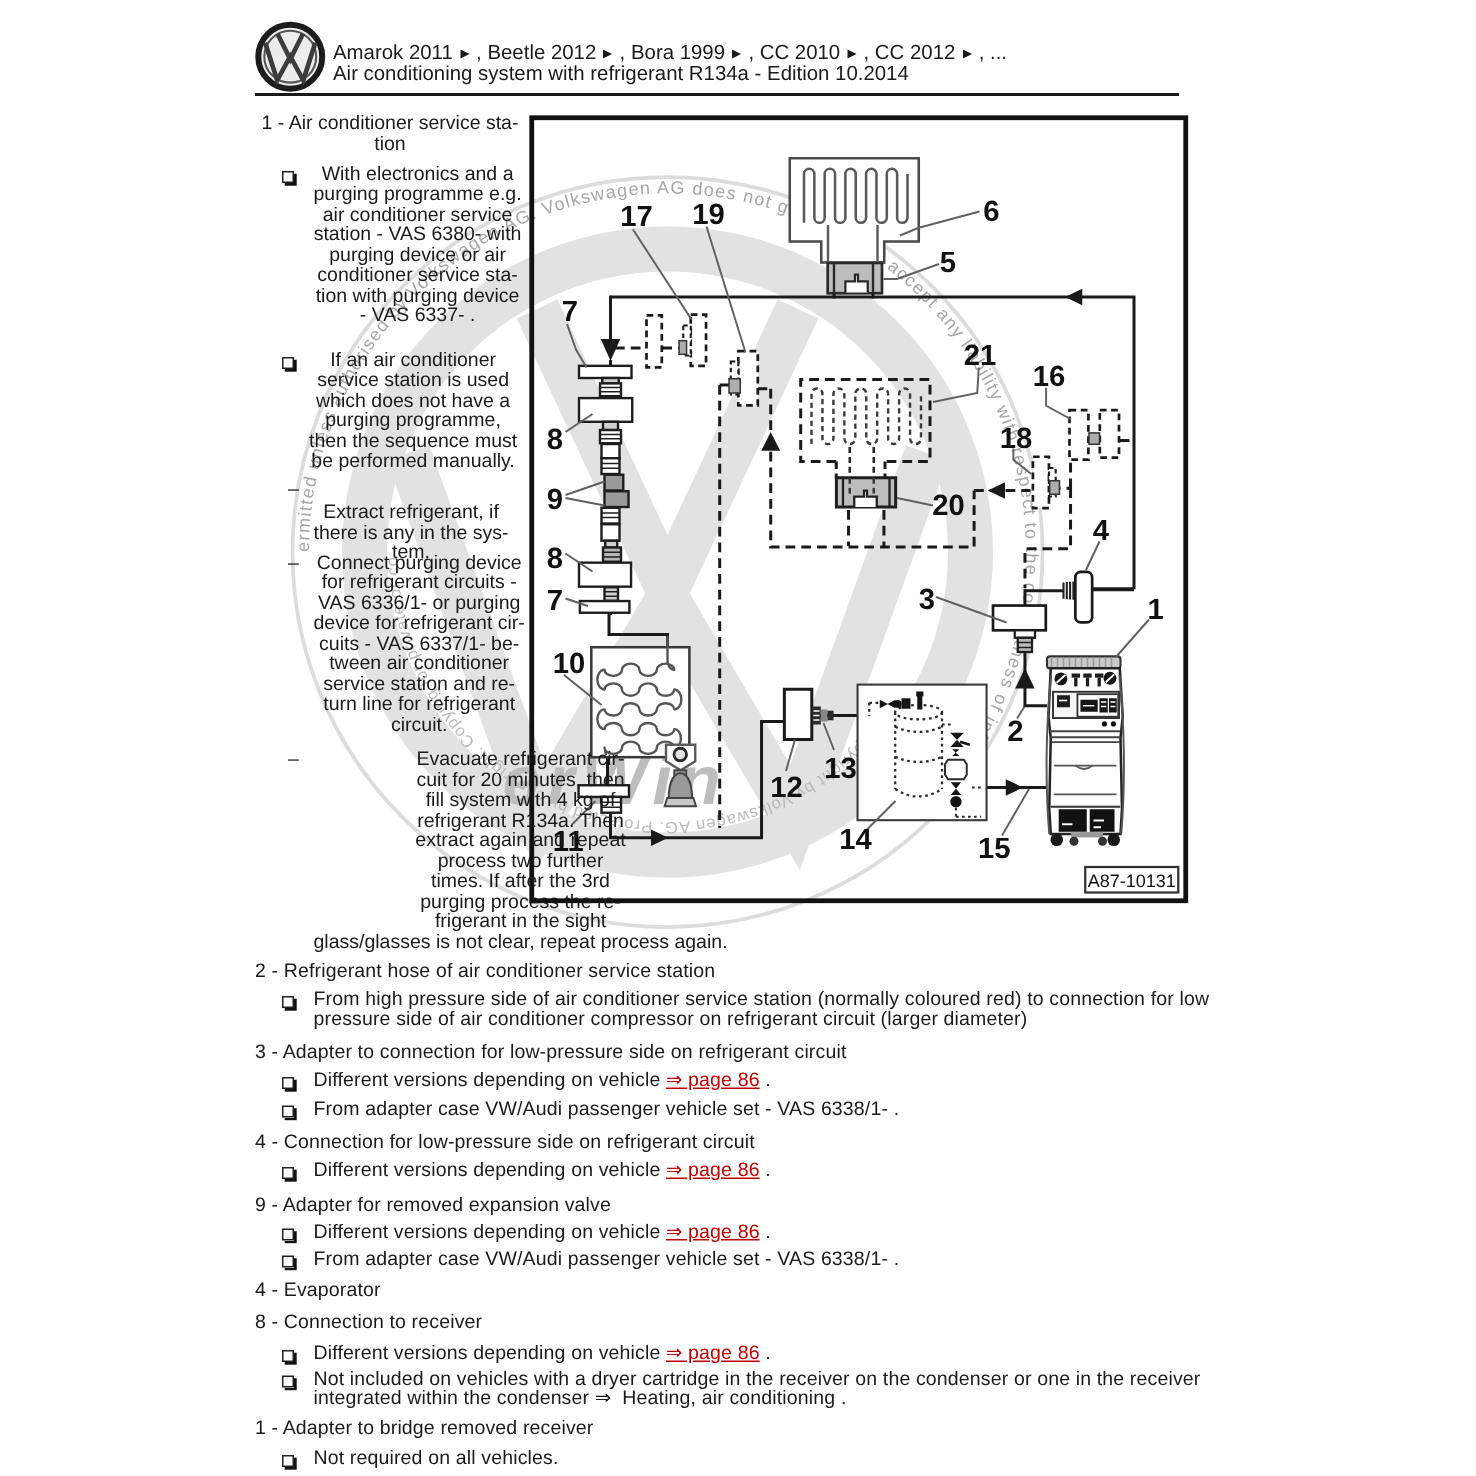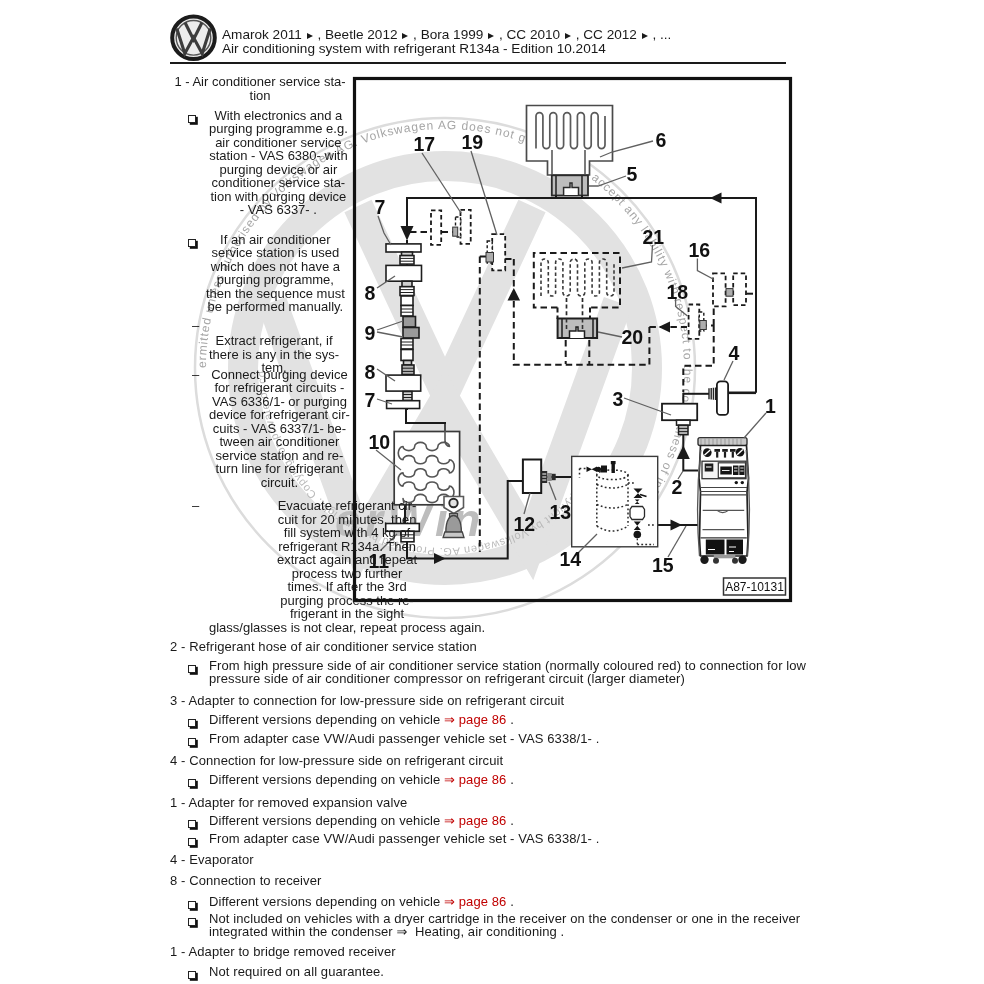--- a/index.html
+++ b/index.html
@@ -3,21 +3,21 @@
 <meta charset="utf-8">
 <style>
   html,body{margin:0;padding:0;background:#fff;}
   body{width:984px;height:984px;position:relative;overflow:hidden;
        font-family:"Liberation Sans",sans-serif;color:#1a1a1a;}
   .a{position:absolute;}
   .t{font-size:13px;line-height:13.5px;letter-spacing:0px;text-align:center;}
   .t2{font-size:13px;line-height:13.6px;letter-spacing:0.1px;}
   .cb{display:inline-block;width:6.5px;height:6px;border:1.3px solid #222;
       box-shadow:1.8px 1.8px 0 #111;}
-  .rl{color:#c00000;}
+  .rl{color:#c00000;text-decoration:underline;}
   .arr{display:inline-block;width:0;height:0;border-left:6.5px solid #1a1a1a;
        border-top:3.4px solid transparent;border-bottom:3.4px solid transparent;
        margin:0 1px;}
 </style>
 </head>
 <body>
 
 <svg class="a" style="left:0;top:0;z-index:0" width="984" height="984" viewBox="0 0 984 984">
 
 <g>
@@ -351,29 +351,29 @@
 <div class="a t2" style="left:170px;top:694px;z-index:2">3 - Adapter to connection for low-pressure side on refrigerant circuit</div>
 <div class="a" style="left:187.5px;top:712.5px;z-index:2"><span class="cb"></span></div>
 <div class="a t2" style="left:209px;top:712.5px;z-index:2">Different versions depending on vehicle <span class="rl">⇒ page 86</span> .</div>
 <div class="a" style="left:187.5px;top:732px;z-index:2"><span class="cb"></span></div>
 <div class="a t2" style="left:209px;top:732px;z-index:2">From adapter case VW/Audi passenger vehicle set - VAS 6338/1- .</div>
 
 <div class="a t2" style="left:170px;top:754px;z-index:2">4 - Connection for low-pressure side on refrigerant circuit</div>
 <div class="a" style="left:187.5px;top:773px;z-index:2"><span class="cb"></span></div>
 <div class="a t2" style="left:209px;top:773px;z-index:2">Different versions depending on vehicle <span class="rl">⇒ page 86</span> .</div>
 
-<div class="a t2" style="left:170px;top:796px;z-index:2">1 - Adapter for removed expansion valve</div>
+<div class="a t2" style="left:170px;top:796px;z-index:2">9 - Adapter for removed expansion valve</div>
 <div class="a" style="left:187.5px;top:813.5px;z-index:2"><span class="cb"></span></div>
 <div class="a t2" style="left:209px;top:813.5px;z-index:2">Different versions depending on vehicle <span class="rl">⇒ page 86</span> .</div>
 <div class="a" style="left:187.5px;top:832px;z-index:2"><span class="cb"></span></div>
 <div class="a t2" style="left:209px;top:832px;z-index:2">From adapter case VW/Audi passenger vehicle set - VAS 6338/1- .</div>
 
 <div class="a t2" style="left:170px;top:853px;z-index:2">4 - Evaporator</div>
 
 <div class="a t2" style="left:170px;top:874px;z-index:2">8 - Connection to receiver</div>
 <div class="a" style="left:187.5px;top:895px;z-index:2"><span class="cb"></span></div>
 <div class="a t2" style="left:209px;top:895px;z-index:2">Different versions depending on vehicle <span class="rl">⇒ page 86</span> .</div>
 <div class="a" style="left:187.5px;top:911.5px;z-index:2"><span class="cb"></span></div>
 <div class="a t2" style="left:209px;top:911.5px;z-index:2">Not included on vehicles with a dryer cartridge in the receiver on the condenser or one in the receiver<br>integrated within the condenser ⇒&nbsp; Heating, air conditioning .</div>
 
 <div class="a t2" style="left:170px;top:945px;z-index:2">1 - Adapter to bridge removed receiver</div>
 <div class="a" style="left:187.5px;top:964.5px;z-index:2"><span class="cb"></span></div>
-<div class="a t2" style="left:209px;top:964.5px;z-index:2">Not required on all guarantee.</div>
+<div class="a t2" style="left:209px;top:964.5px;z-index:2">Not required on all vehicles.</div>
 
 </body></html>

